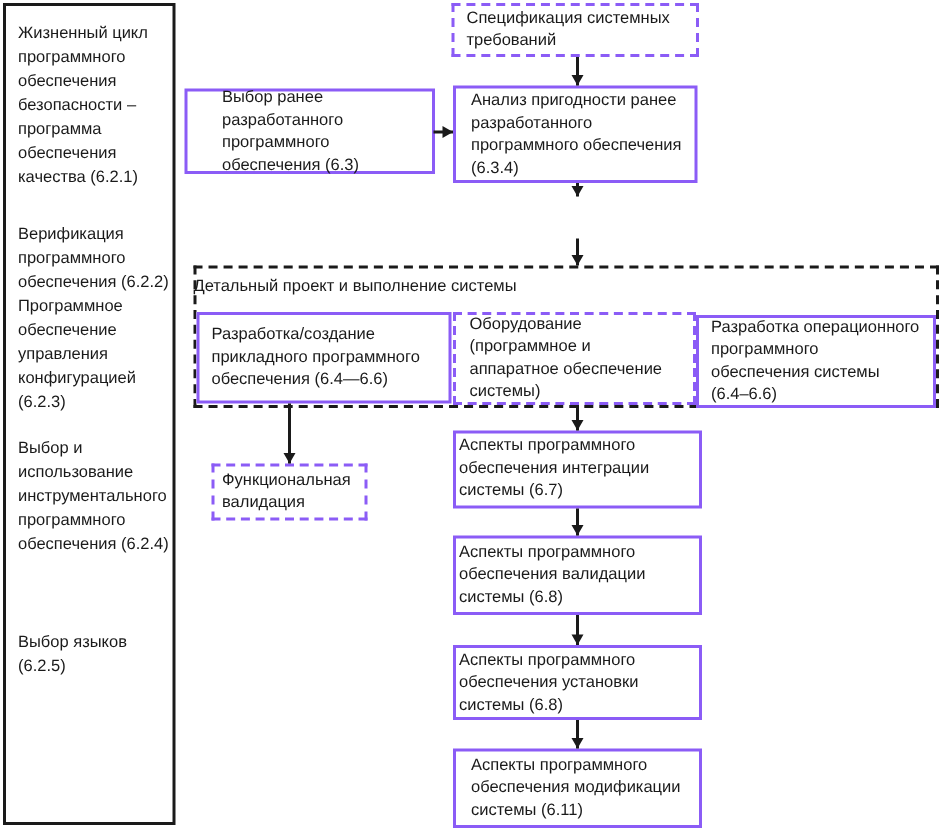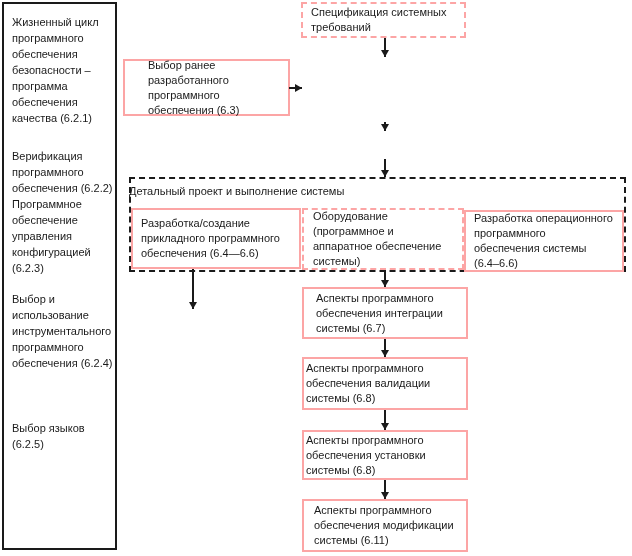--- a/index.html
+++ b/index.html
@@ -10,21 +10,21 @@
     height: 556px;
     background: #ffffff;
     font-family: "Liberation Sans", sans-serif;
     font-size: 11px;
     line-height: 15px;
     color: #1a1a1a;
     overflow: hidden;
   }
   .box {
     position: absolute;
-    border: 2px solid #fca5a5;
+    border: 2px solid #8b5cf6;
     background: #ffffff;
     display: flex;
     align-items: center;
     padding: 2px 8px 2px 8px;
     text-align: left;
   }
   .dashed { border-style: dashed; }
   .center { justify-content: center; text-align: center; }
 
   
@@ -43,21 +43,21 @@
   #node-analysis   { left: 302px; top: 57px;  width: 163px; height: 65px; padding-left: 10px; }
   #node-sys-spec   { left: 300px; top: 130px; width: 167px; height: 29px; }
   #container       { position: absolute; left: 129px; top: 177px; width: 497px; height: 95px;
                      border: 2px dashed #1a1a1a; background: #fff; }
   #container-title { position: absolute; left: 129px; top: 184px; width: 497px;
                      }
   #node-app-sw     { left: 131px; top: 208px; width: 170px; height: 61px; }
   #node-equipment  { left: 302px; top: 208px; width: 162px; height: 62px; padding-left: 9px; }
   #node-op-sw      { left: 464px; top: 210px; width: 160px; height: 62px; }
   #node-func-val   { left: 141px; top: 309px; width: 104px; height: 38px; padding-left: 5px; padding-right: 3px; }
-  #node-integration{ left: 302px; top: 287px; width: 166px; height: 52px; padding-left: 12px; }
+  #node-integration{ left: 302px; top: 287px; width: 166px; height: 52px; padding-left: 2px; align-items: flex-end; }
   #node-validation { left: 302px; top: 357px; width: 166px; height: 53px; padding-left: 2px; }
   #node-install    { left: 302px; top: 430px; width: 166px; height: 50px; padding-left: 2px; }
   #node-modif      { left: 302px; top: 499px; width: 166px; height: 53px; padding-left: 10px; }
 
   
   .va { position: absolute; width: 2px; background: #1a1a1a; }
   .va::after {
     content: ""; position: absolute; bottom: 0; left: 50%;
     transform: translateX(-50%);
     border-left: 4px solid transparent; border-right: 4px solid transparent;
@@ -93,35 +93,41 @@
     <div id="sb-4" class="sb-item">Выбор языков (6.2.5)</div>
   </div>
 
   <div id="node-spec-req" class="box dashed">
     <span>Спецификация системных требований</span>
   </div>
 
   <div id="node-select" class="box">
     <span>Выбор ранее разработанного программного обеспечения (6.3)</span>
   </div>
+  <div id="node-analysis" class="box">
+    <span>Анализ пригодности ранее разработанного программного обеспечения (6.3.4)</span>
+  </div>
 
 
   <div id="container"></div>
   <div id="container-title">Детальный проект и выполнение системы</div>
 
   <div id="node-app-sw" class="box">
     <span>Разработка/создание прикладного программного обеспечения (6.4—6.6)</span>
   </div>
   <div id="node-equipment" class="box dashed">
     <span>Оборудование (программное и аппаратное обеспечение системы)</span>
   </div>
   <div id="node-op-sw" class="box">
     <span>Разработка операционного программного обеспечения системы (6.4–6.6)</span>
   </div>
 
+  <div id="node-func-val" class="box dashed">
+    <span>Функциональная валидация</span>
+  </div>
 
   <div id="node-integration" class="box">
     <span>Аспекты программного обеспечения интеграции системы (6.7)</span>
   </div>
   <div id="node-validation" class="box">
     <span>Аспекты программного обеспечения валидации системы (6.8)</span>
   </div>
   <div id="node-install" class="box">
     <span>Аспекты программного обеспечения установки системы (6.8)</span>
   </div>

